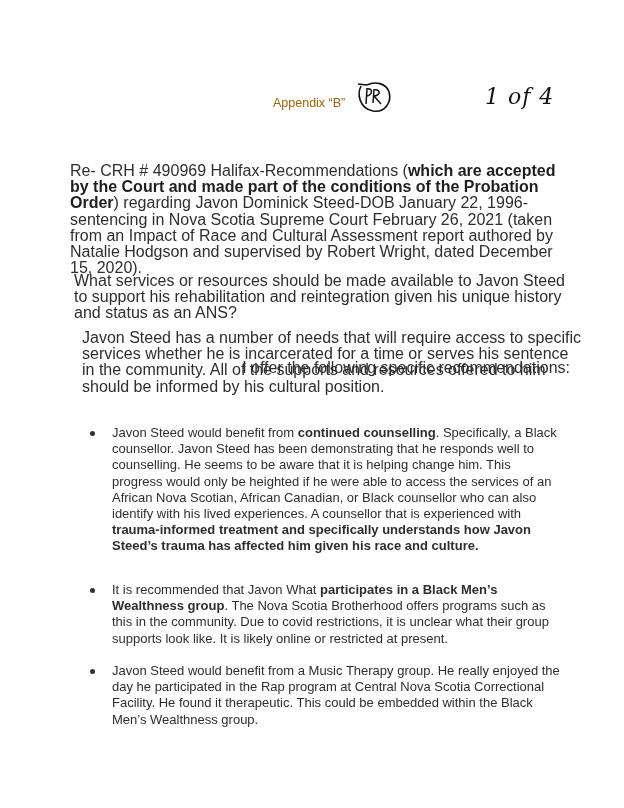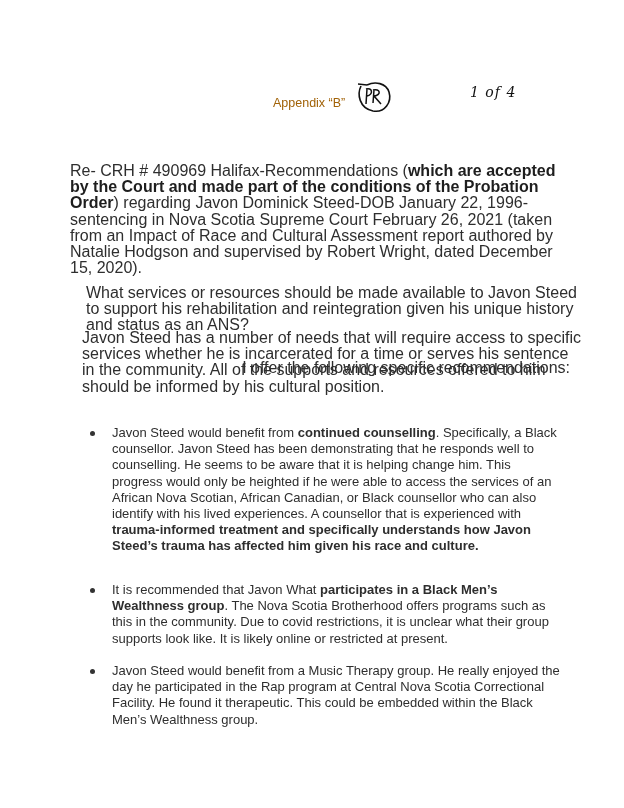--- a/index.html
+++ b/index.html
@@ -10,22 +10,22 @@
     color: #2e2e2e;
     position: relative;
   }
   .page { position: absolute; left: 0; top: 0; width: 624px; height: 808px; }
   .header { position: absolute; top: 80px; left: 273px; height: 40px; width: 340px; }
   .appendix { position: absolute; left: 0; top: 16px; font-size: 12.5px; color: #a16207; }
   .initials-stamp {
     position: absolute; left: 82px; top: 0px; width: 38px; height: 34px;
   }
   .page-count {
-    position: absolute; left: 197px; top: 4px; font-family: "DejaVu Serif", serif;
-    font-size: 14px; color: #111; font-style: italic; letter-spacing: 1px;
+    position: absolute; left: 212px; top: 4px; font-family: "DejaVu Serif", serif;
+    font-size: 22px; color: #111; font-style: italic; letter-spacing: 1px;
   }
   .para {
     position: absolute; left: 70px; width: 500px;
     font-size: 16px; line-height: 16.2px;
   }
   .para b { color: #1e1e1e; }
   .p1 { top: 163px; }
   .p2 { top: 269px; }
   .p3 { top: 318px; }
   .p4 { top: 360px; text-align: right; }
@@ -55,21 +55,21 @@
         <path d="M3 4 L12 5" fill="none" stroke="#111" stroke-width="1.4"></path>
         <path d="M12 9 L11 24 M11 9 C17 7, 19 14, 12 16" fill="none" stroke="#111" stroke-width="1.5"></path>
         <path d="M19 10 L18 23 M18 10 C25 8, 27 15, 19 16 L26 24" fill="none" stroke="#111" stroke-width="1.5"></path>
       </svg>
     </span>
     <span class="page-count">1 of 4</span>
   </div>
 
   <p class="para p1" style="margin:0"><span>Re-  CRH # 490969 Halifax-Recommendations (</span><b>which are accepted by the Court and made part of the conditions of the Probation Order</b><span>) regarding Javon Dominick Steed-DOB January 22, 1996-sentencing in Nova Scotia Supreme Court February 26, 2021 (taken from an Impact of Race and Cultural Assessment report authored by Natalie Hodgson and supervised by Robert Wright, dated December 15, 2020).</span></p>
 
-  <p class="para p2" style="margin:16px">What services or resources should be made available to Javon Steed to support his rehabilitation and reintegration given his unique history and status as an ANS?</p>
+  <p class="para p2" style="margin:4px">What services or resources should be made available to Javon Steed to support his rehabilitation and reintegration given his unique history and status as an ANS?</p>
 
   <p class="para p3" style="margin:12px">Javon Steed has a number of needs that will require access to specific services whether he is incarcerated for a time or serves his sentence in the community.  All of the supports and resources offered to him should be informed by his cultural position.</p>
 
   <p class="para p4" style="margin:0">I offer the following specific recommendations:</p>
 
   <div class="bullet b1">
     <span class="dot"></span>
     <div class="btext"><span>Javon Steed would benefit from </span><b>continued counselling</b><span>. Specifically, a Black counsellor. Javon Steed has been demonstrating that he responds well to counselling. He seems to be aware that it is helping change him. This progress would only be heighted if he were able to access the services of an African Nova Scotian, African Canadian, or Black counsellor who can also identify with his lived experiences. A counsellor that is experienced with </span><b>trauma-informed treatment and specifically understands how Javon Steed’s trauma has affected him given his race and culture.</b></div>
   </div>
 

